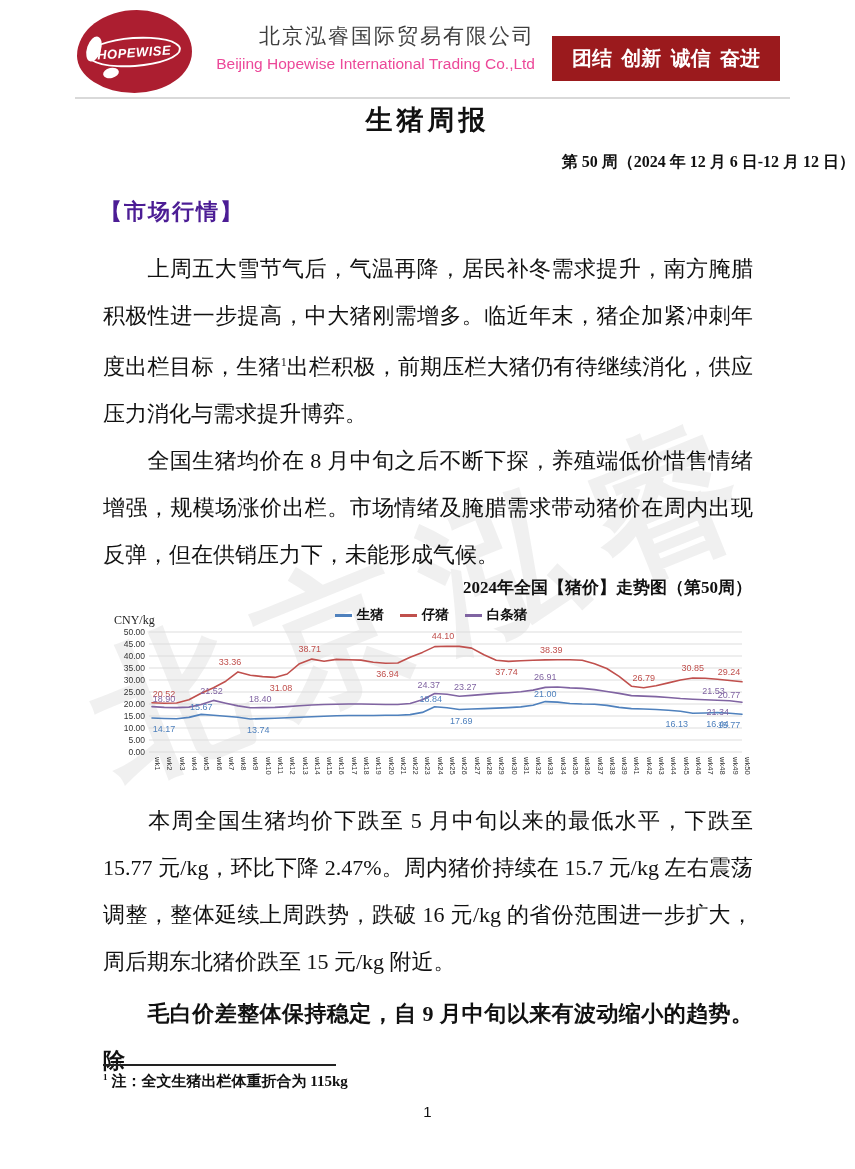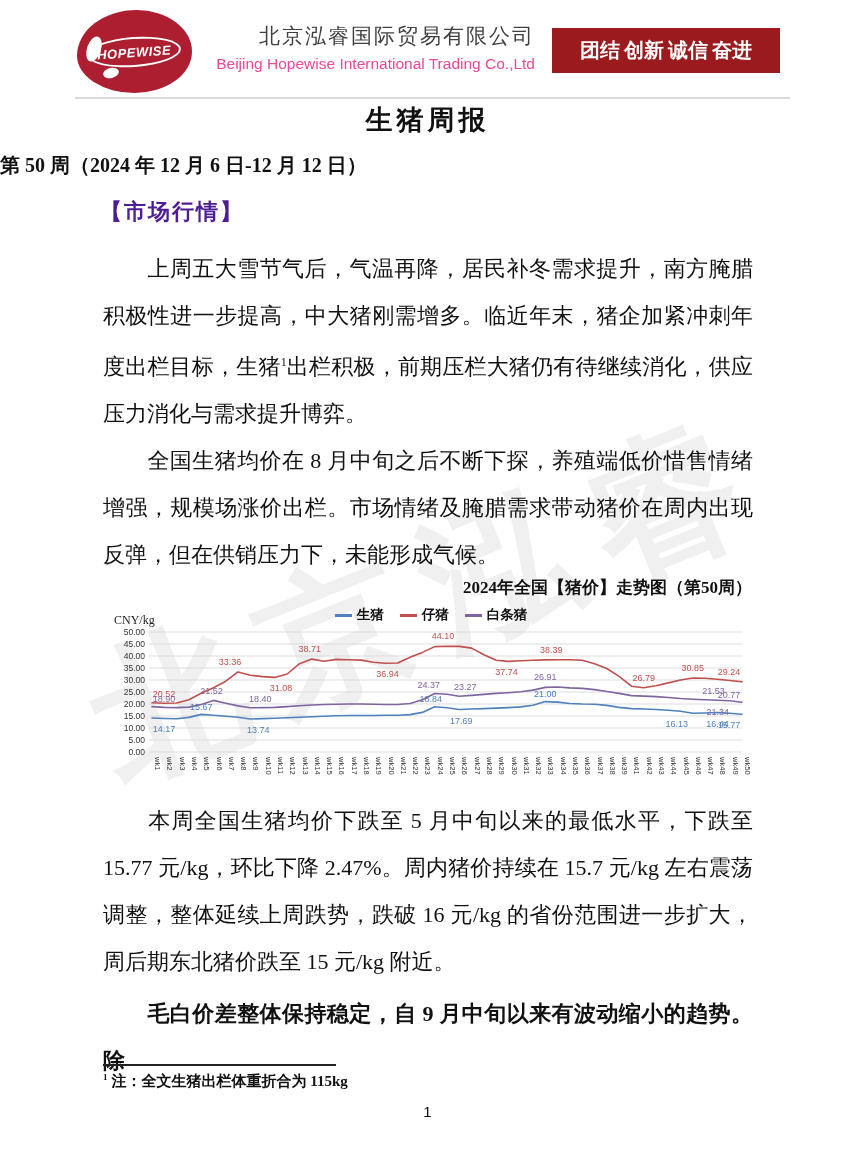--- a/index.html
+++ b/index.html
@@ -16,28 +16,28 @@
         border-radius:52% 48% 50% 50%/55% 50% 50% 45%;display:flex;align-items:center;justify-content:center;}
   .logo .band{border:2px solid #fff;border-radius:50%;padding:4px 8px;transform:rotate(-4deg);}
   .logo .logo-text{color:#fff;font-style:italic;font-weight:bold;font-size:13px;
         font-family:"Liberation Sans",sans-serif;letter-spacing:0.5px;}
   .logo .blob{position:absolute;background:#fff;border-radius:50%;}
   .logo .blob.b1{left:10px;top:26px;width:14px;height:26px;transform:rotate(18deg);}
   .logo .blob.b2{left:26px;top:58px;width:16px;height:10px;transform:rotate(-12deg);}
   .company{position:absolute;left:195px;top:22px;width:340px;text-align:right;color:#3f3f3f;}
   .company-cn{font-size:21px;letter-spacing:2px;}
   .company-en{font-size:15.5px;margin-top:5px;font-family:"Liberation Sans",sans-serif;color:#ec4899;}
-  .banner{position:absolute;left:552px;top:28px;width:228px;height:45px;background:#9B1A1D;
-          display:flex;align-items:center;justify-content:space-between;padding:0 28px;box-sizing:border-box;}
+  .banner{position:absolute;left:552px;top:36px;width:228px;height:45px;background:#9B1A1D;
+          display:flex;align-items:center;justify-content:space-between;padding:0 20px;box-sizing:border-box;}
   .banner span{color:#fff;font-weight:bold;font-size:20px;font-family:"Liberation Sans",sans-serif;}
   .header-rule{position:absolute;left:75px;top:97px;width:715px;height:2px;background:#D9D9D9;}
   
   .doc-title{position:absolute;top:102px;left:0;width:100%;text-align:center;font-size:27px;
              font-weight:bold;letter-spacing:4px;}
-  .doc-subtitle{position:absolute;top:152px;left:0;width:100%;text-align:left;font-size:20px;font-weight:bold;}
+  .doc-subtitle{position:absolute;top:152px;left:0;width:100%;text-align:right;font-size:16px;font-weight:bold;}
   .section-head{position:absolute;top:197px;left:100px;font-size:22px;font-weight:bold;color:#8E1B1B;letter-spacing:2px;}
   
   .para{position:absolute;left:103px;width:650px;font-size:22px;line-height:47px;
         text-align:justify;margin:0;}
   .para .ind{display:inline-block;width:2em;}
   .p1{top:245px;}
   .p2{top:437px;}
   .p3{top:797px;}
   .p4{top:990px;font-weight:bold;}
   sup.body-sup{font-size:12px;vertical-align:super;}

